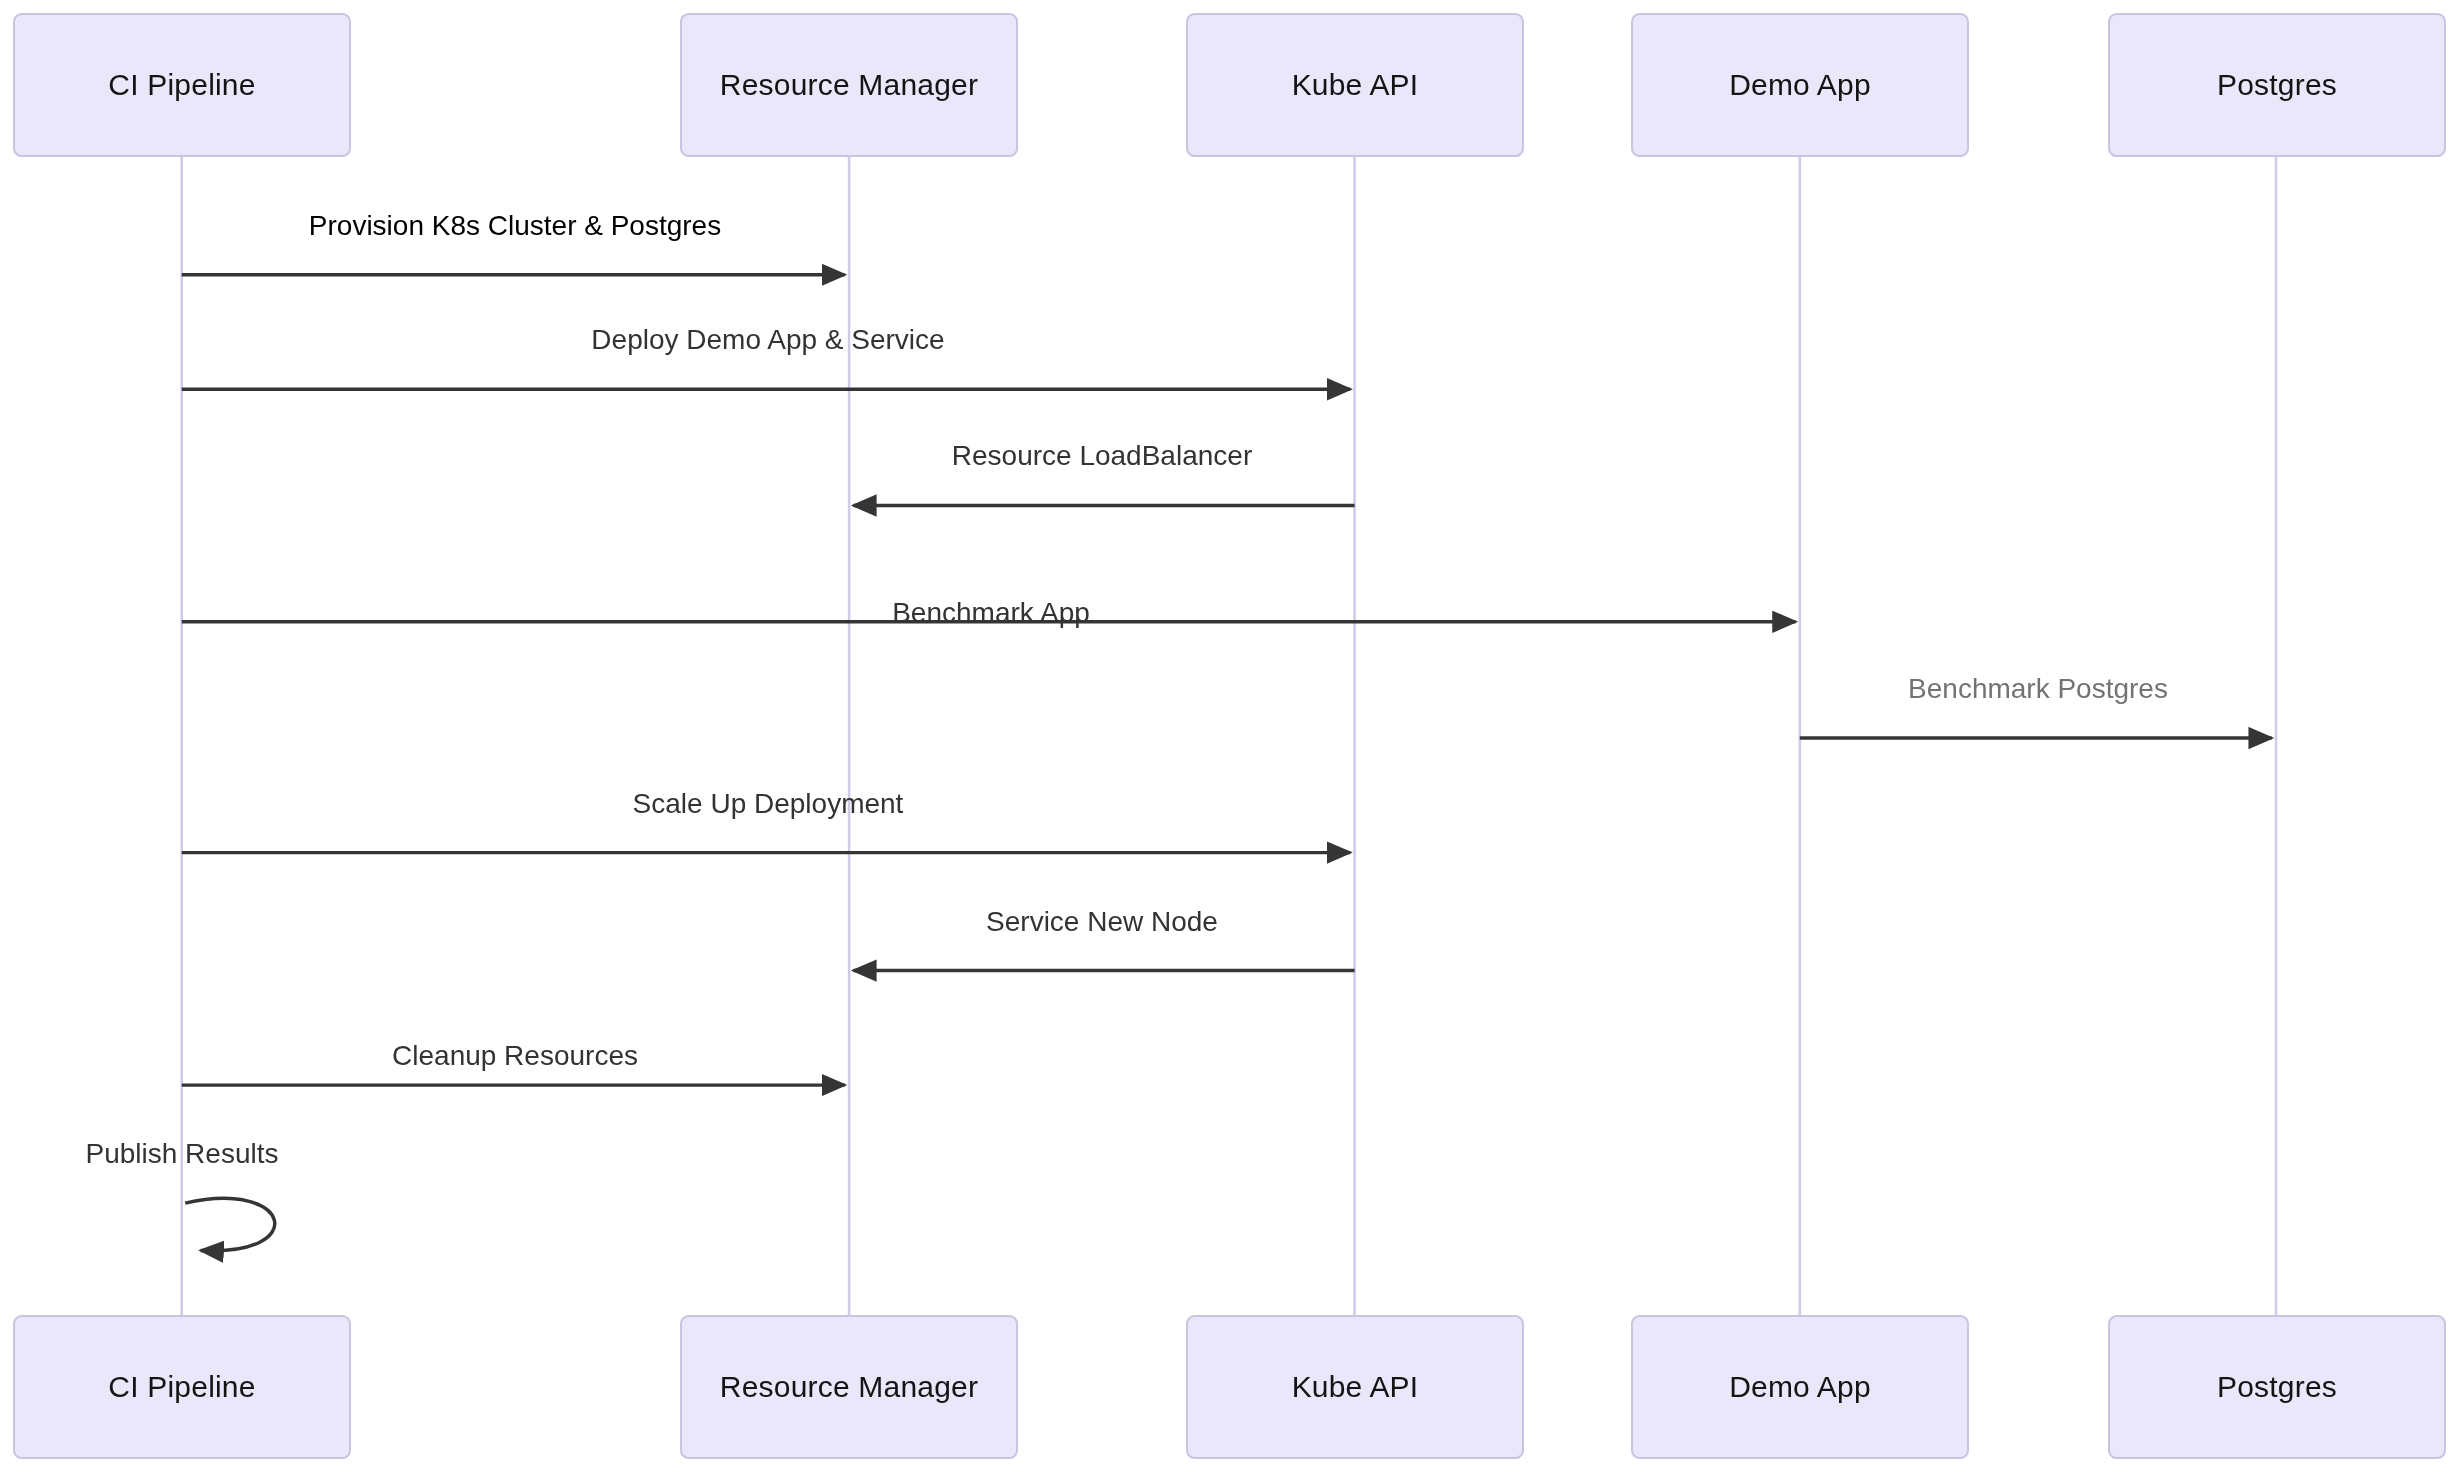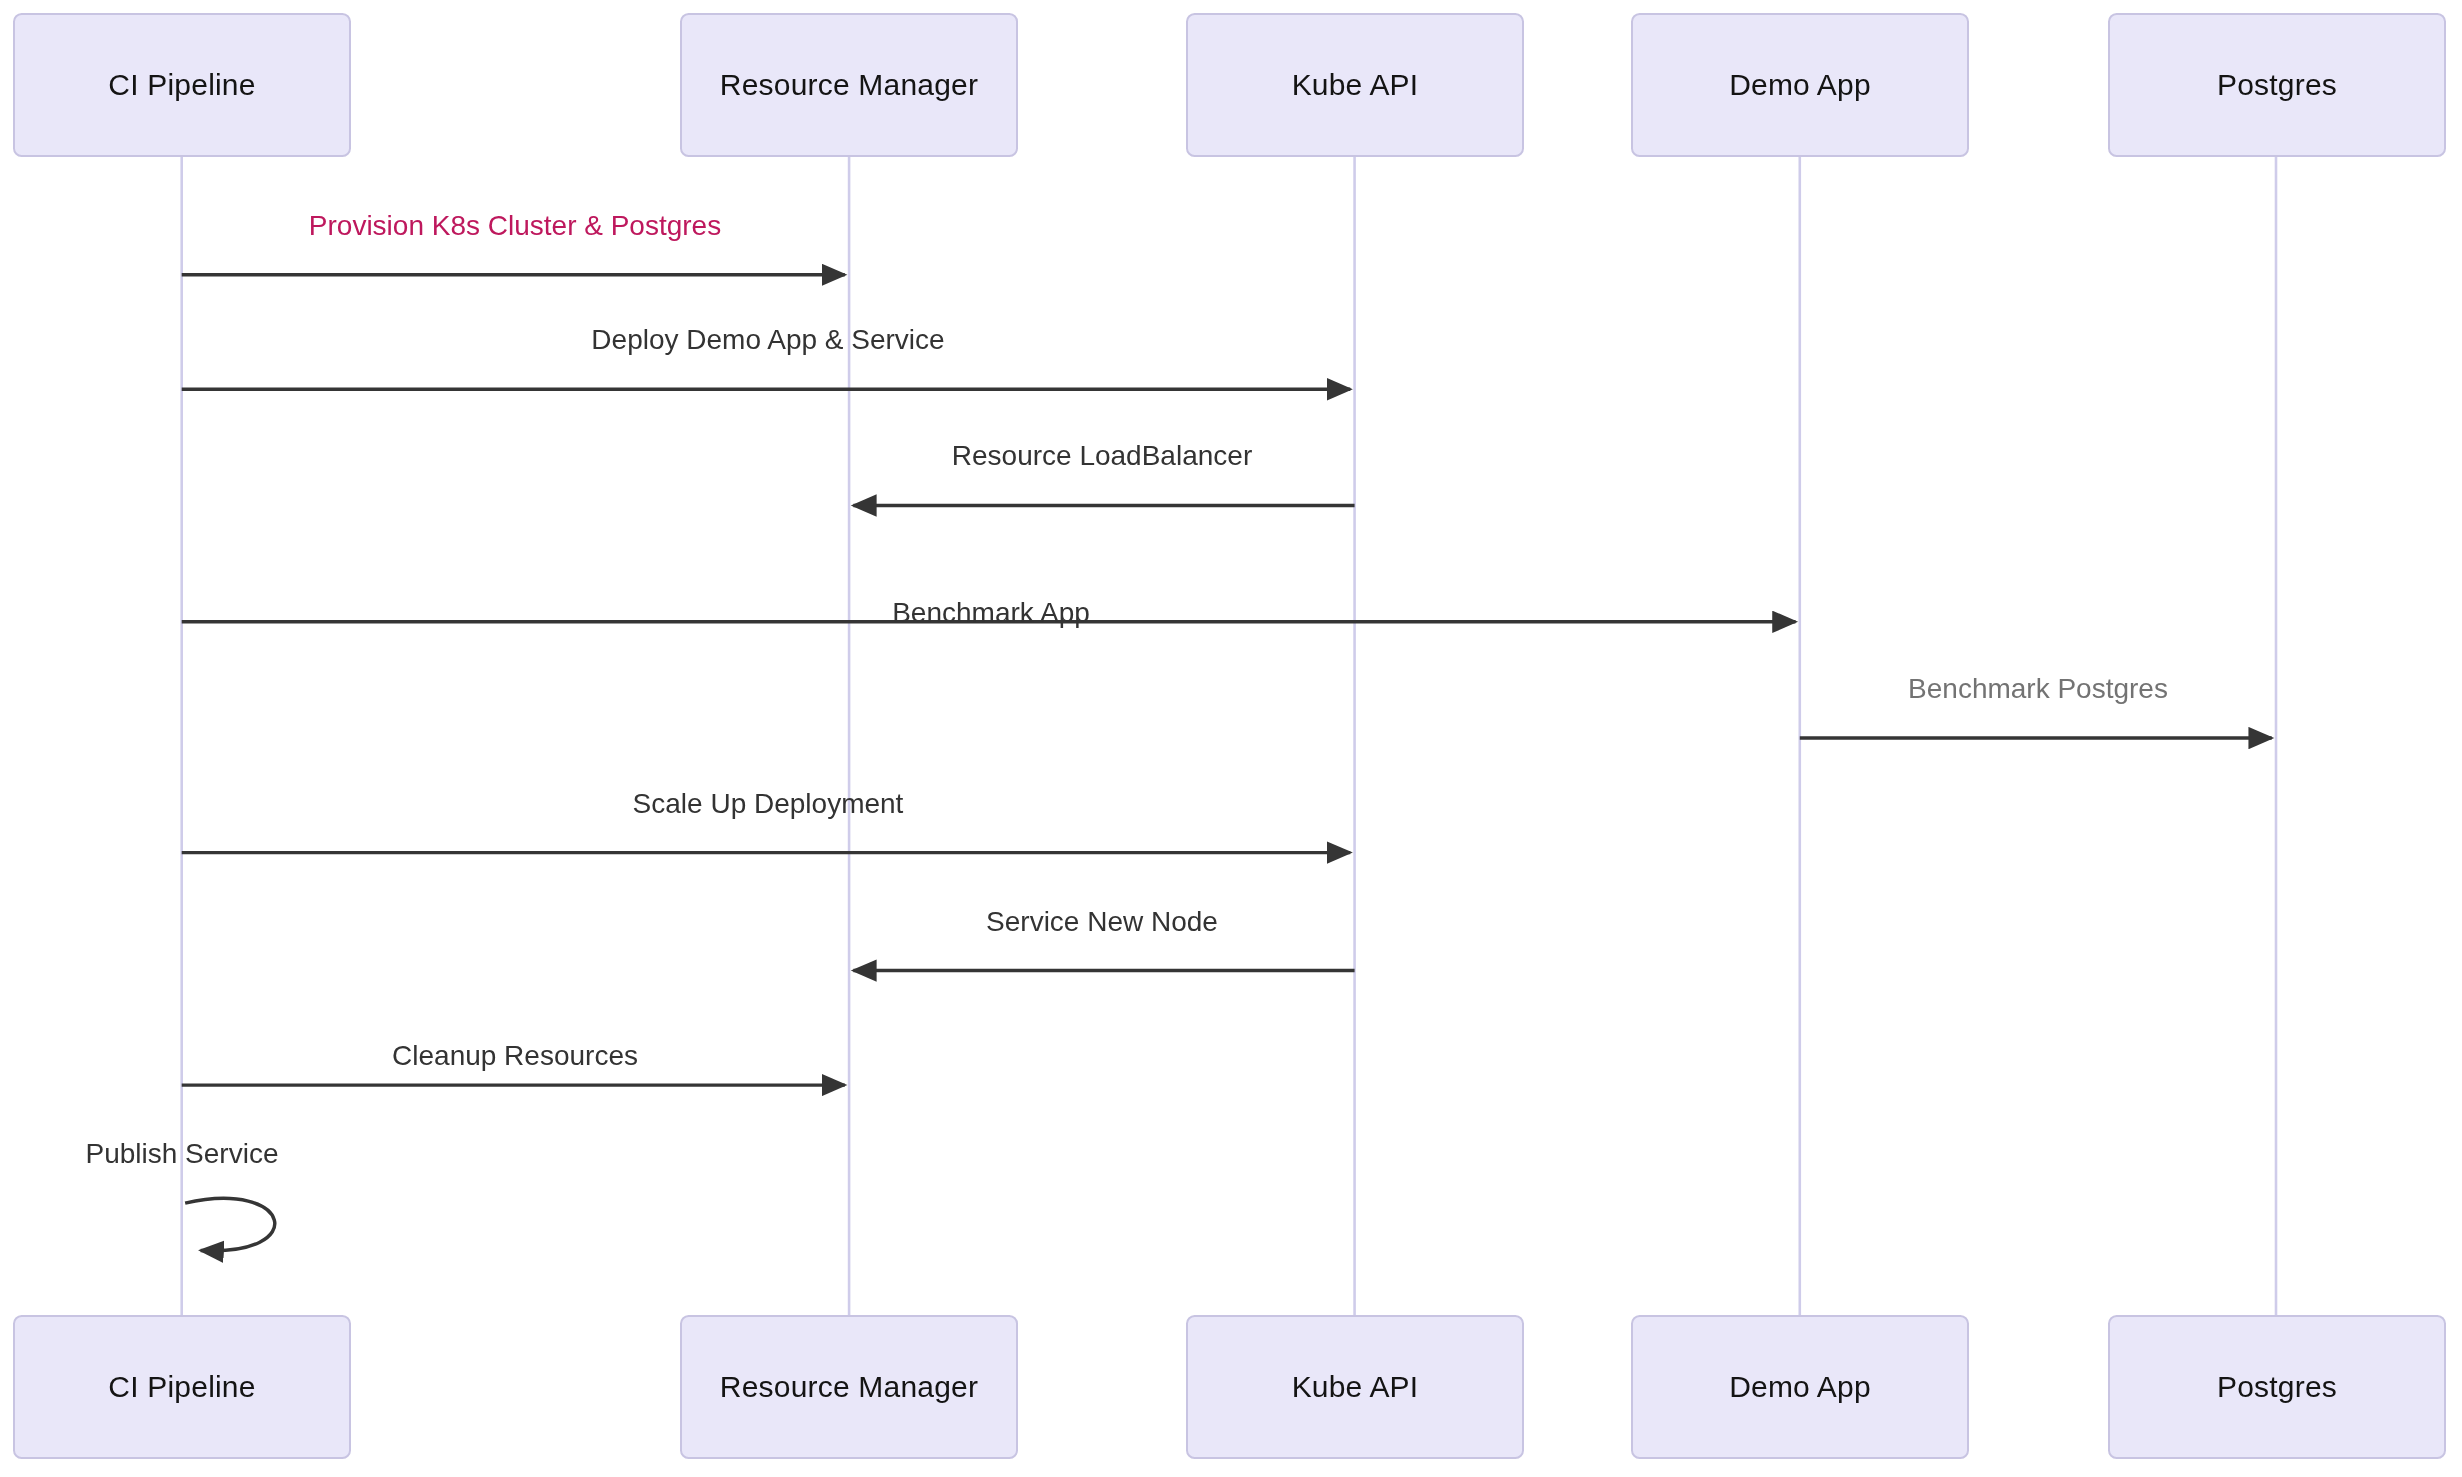--- a/index.html
+++ b/index.html
@@ -105,24 +105,24 @@
       </div>
       <div class="actor-box" style="left: 1631px; top: 1315px; width: 338px; height: 144px; background: rgb(233, 231, 249); border: 2.6px solid rgb(200, 196, 226);">
         <span style="color: rgb(20, 20, 20);">Demo App</span>
       </div>
       <div class="actor-box" style="left: 2108px; top: 13px; width: 338px; height: 144px; background: rgb(233, 231, 249); border: 2.6px solid rgb(200, 196, 226);">
         <span style="color: rgb(20, 20, 20);">Postgres</span>
       </div>
       <div class="actor-box" style="left: 2108px; top: 1315px; width: 338px; height: 144px; background: rgb(233, 231, 249); border: 2.6px solid rgb(200, 196, 226);">
         <span style="color: rgb(20, 20, 20);">Postgres</span>
       </div>
-      <div class="msg-label" style="left: 515px; top: 226px; color: #be185d;">Provision K8s Cluster &amp; Postgres</div>
+      <div class="msg-label" style="left: 515px; top: 226px; color: #000000;">Provision K8s Cluster &amp; Postgres</div>
       <div class="msg-label" style="left: 768px; top: 340px; color: rgb(51, 51, 51);">Deploy Demo App &amp; Service</div>
       <div class="msg-label" style="left: 1102px; top: 456px; color: rgb(51, 51, 51);">Resource LoadBalancer</div>
       <div class="msg-label" style="left: 991px; top: 573px; color: rgb(51, 51, 51); margin-top: 40px;">Benchmark App</div>
       <div class="msg-label" style="left: 2038px; top: 689px; color: #737373;">Benchmark Postgres</div>
       <div class="msg-label" style="left: 768px; top: 804px; color: rgb(51, 51, 51);">Scale Up Deployment</div>
       <div class="msg-label" style="left: 1102px; top: 922px; color: rgb(51, 51, 51);">Service New Node</div>
       <div class="msg-label" style="left: 515px; top: 1036px; color: rgb(51, 51, 51); margin-top: 20px;">Cleanup Resources</div>
-      <div class="msg-label" style="left: 182px; top: 1154px; color: rgb(51, 51, 51);">Publish Service</div>
+      <div class="msg-label" style="left: 182px; top: 1154px; color: rgb(51, 51, 51);">Publish Results</div>
     </div>
 </div>
 
 
 </body></html>

